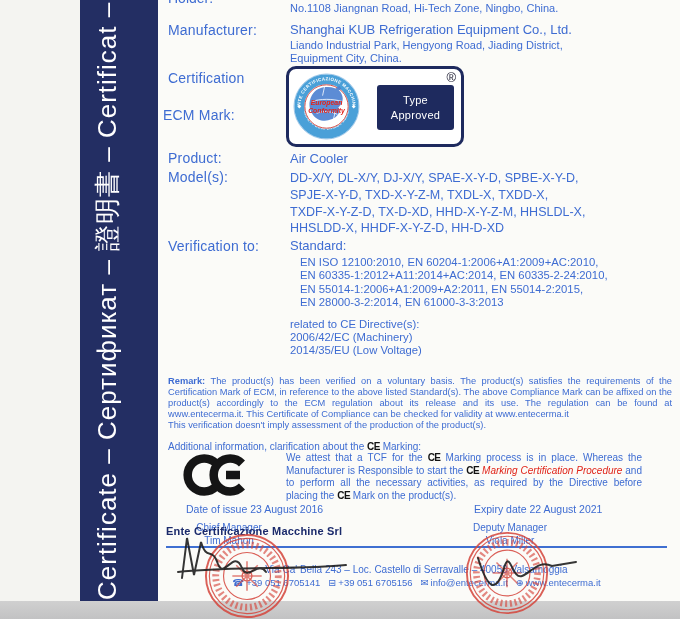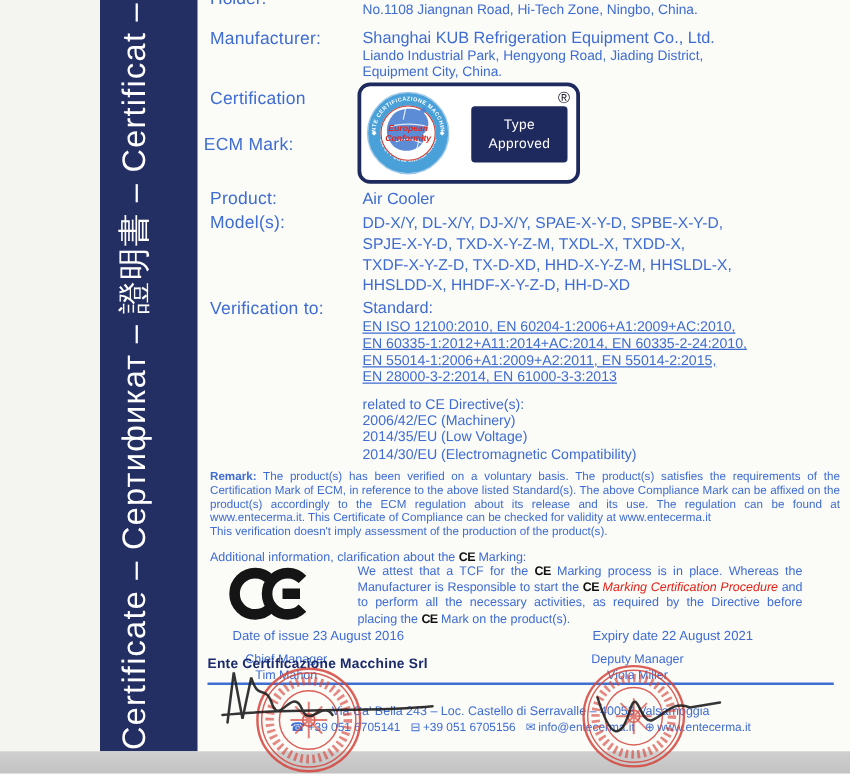--- a/index.html
+++ b/index.html
@@ -117,31 +117,30 @@
   <div class="abs lbl" style="left:168px; top:169px;">Model(s):</div>
   <div class="abs" style="left:290px; top:170px;">
     <div class="model-line">DD-X/Y, DL-X/Y, DJ-X/Y, SPAE-X-Y-D, SPBE-X-Y-D,</div>
     <div class="model-line">SPJE-X-Y-D, TXD-X-Y-Z-M, TXDL-X, TXDD-X,</div>
     <div class="model-line">TXDF-X-Y-Z-D, TX-D-XD, HHD-X-Y-Z-M, HHSLDL-X,</div>
     <div class="model-line">HHSLDD-X, HHDF-X-Y-Z-D, HH-D-XD</div>
   </div>
 
   <div class="abs lbl" style="left:168px; top:238px;">Verification to:</div>
   <div class="abs val-lg" style="left:290px; top:238px;">Standard:</div>
-  <div class="abs" style="left:290px; top:256px;text-decoration:underline;">
+  <div class="abs" style="left:300px; top:256px;">
     <div class="std-line">EN ISO 12100:2010, EN 60204-1:2006+A1:2009+AC:2010,</div>
     <div class="std-line">EN 60335-1:2012+A11:2014+AC:2014, EN 60335-2-24:2010,</div>
     <div class="std-line">EN 55014-1:2006+A1:2009+A2:2011, EN 55014-2:2015,</div>
     <div class="std-line">EN 28000-3-2:2014, EN 61000-3-3:2013</div>
   </div>
   <div class="abs std-line" style="left:290px; top:318px;">related to CE Directive(s):</div>
   <div class="abs" style="left:290px; top:331px;">
     <div class="std-line">2006/42/EC (Machinery)</div>
     <div class="std-line">2014/35/EU (Low Voltage)</div>
-    <div class="std-line">2014/30/EU (Electromagnetic Compatibility)</div>
   </div>
 
   <div class="abs remark">
     <div>
       <b>Remark:</b><span> The product(s) has been verified on a voluntary basis. The product(s) satisfies the requirements of the Certification Mark of ECM, in reference to the above listed Standard(s). The above Compliance Mark can be affixed on the product(s) accordingly to the ECM regulation about its release and its use. The regulation can be found at www.entecerma.it. This Certificate of Compliance can be checked for validity at www.entecerma.it</span>
     </div>
     <div class="remark-note">This verification doesn't imply assessment of the production of the product(s).</div>
   </div>
 
   <div class="abs addl-intro">

